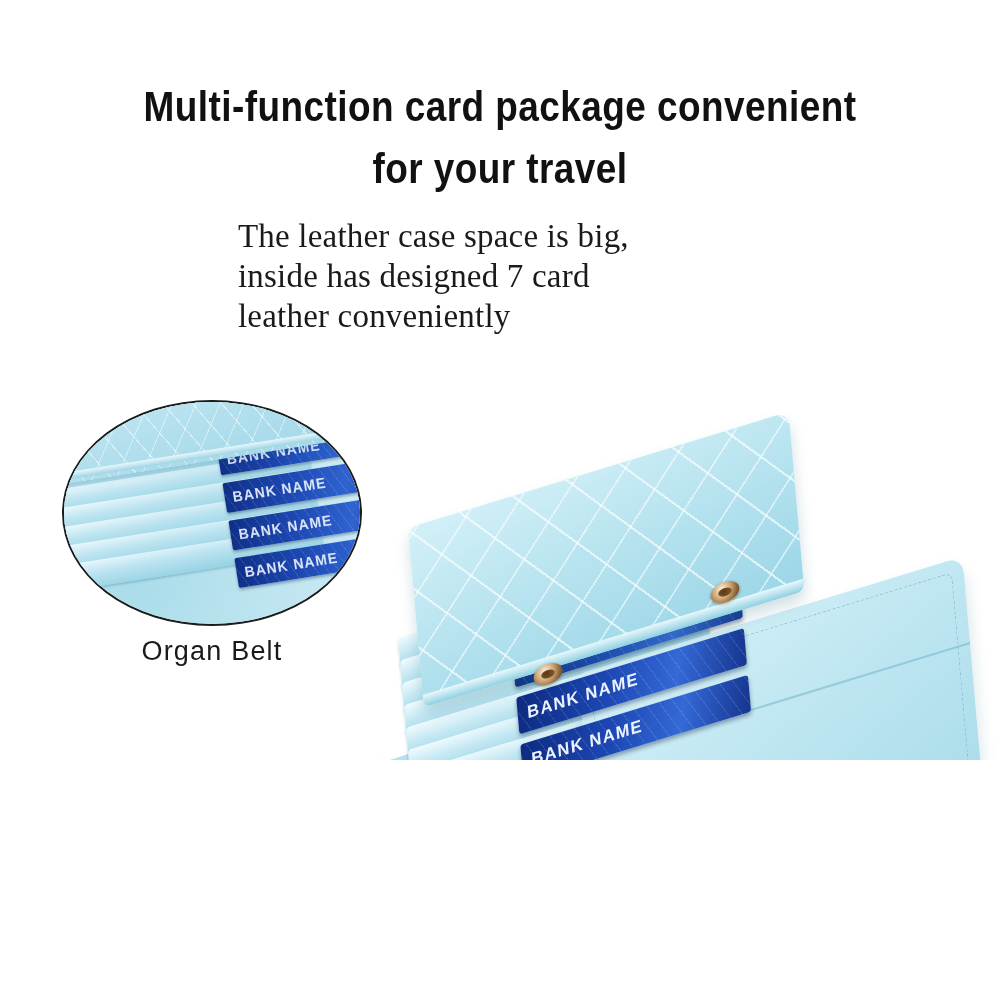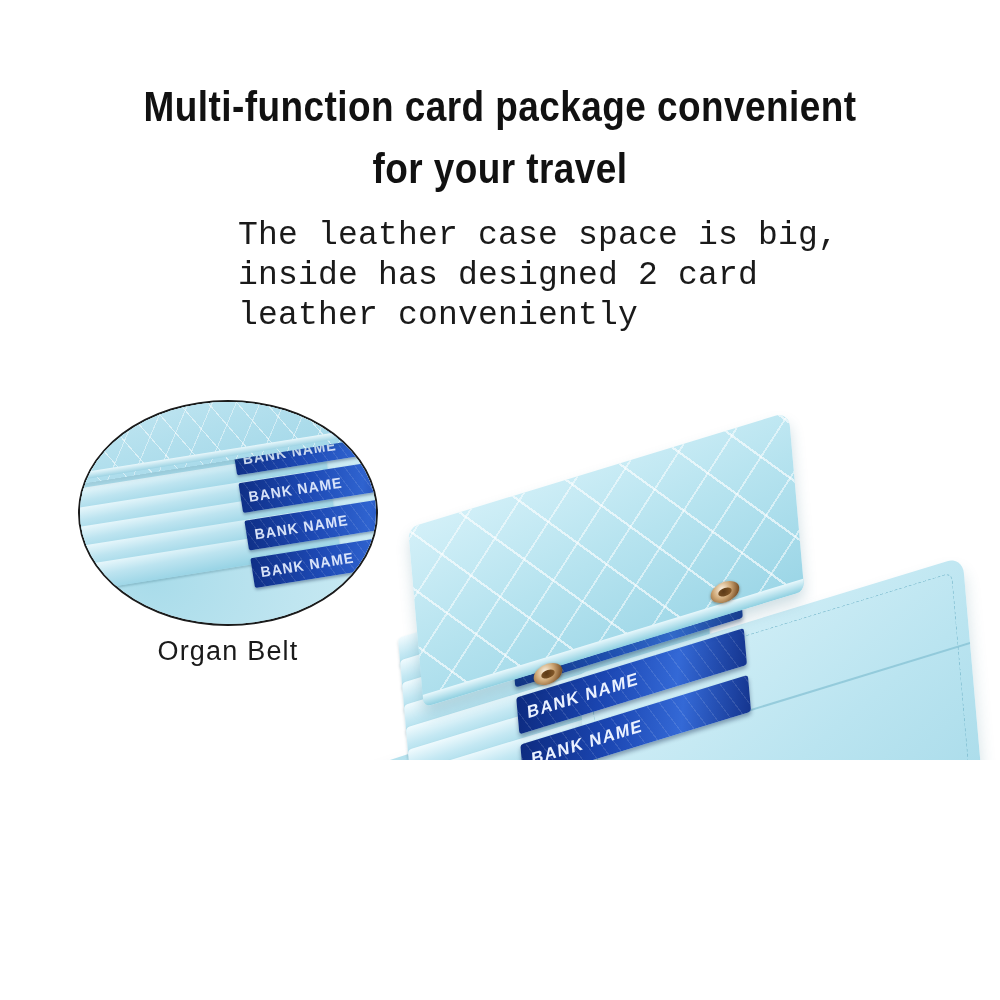--- a/index.html
+++ b/index.html
@@ -36,32 +36,32 @@
   .headline-line-1 { display: block; }
   .headline-line-2 { display: block; }
 
   
   .body-copy {
     position: absolute;
     left: 238px;
     top: 216px;
     width: 560px;
     color: #1a1a1a;
-    font-family: Liberation Mono, monospace;
+    font-family: Liberation Serif, serif;
     font-weight: normal;
     font-size: 33px;
     line-height: 40px;
     letter-spacing: 0.2px;
   }
   .body-copy span { display: block; white-space: nowrap; }
 
   
   .callout {
     position: absolute;
-    left: 78px;
+    left: 62px;
     top: 400px;
     width: 300px;
     height: 226px;
   }
   .callout-ellipse {
     position: absolute;
     inset: 0;
     border-radius: 50%;
     border: 2.5px solid #1b1b1b;
     overflow: hidden;
@@ -422,21 +422,21 @@
 
 <div id="page">
 
   <div class="headline">
     <span class="headline-line-1">Multi-function card package convenient</span>
     <span class="headline-line-2">for your travel</span>
   </div>
 
   <div class="body-copy">
     <span>The leather case space is big,</span>
-    <span>inside has designed 2 card</span>
+    <span>inside has designed 7 card</span>
     <span>leather conveniently</span>
   </div>
 
   <div class="callout">
     <div class="callout-ellipse">
       <div class="co-bg"></div>
 
       <div class="co-pleats">
         <div class="co-pleat" style="top:0px;"></div>
         <div class="co-pleat" style="top:19px;"></div>

